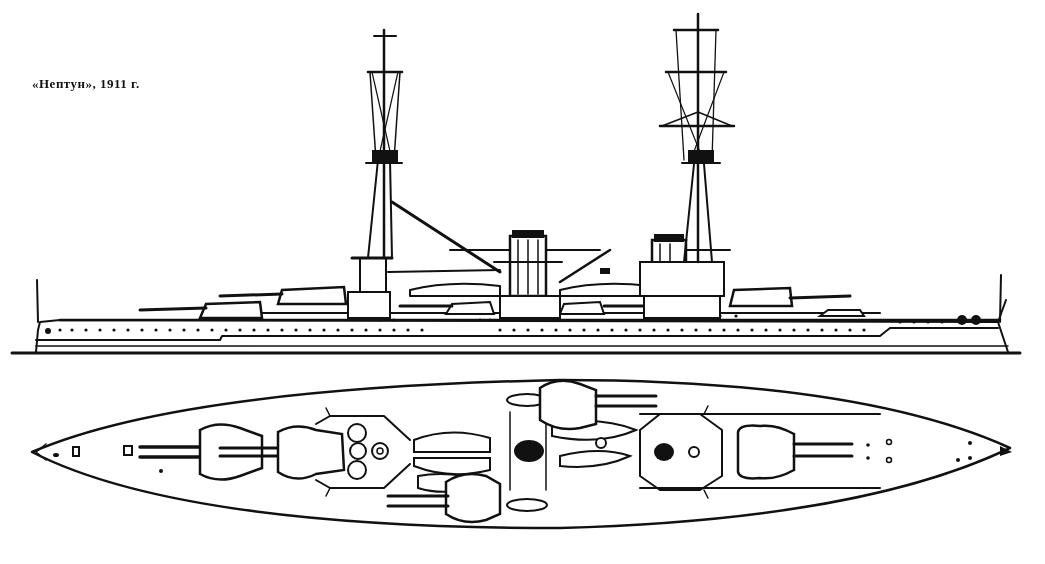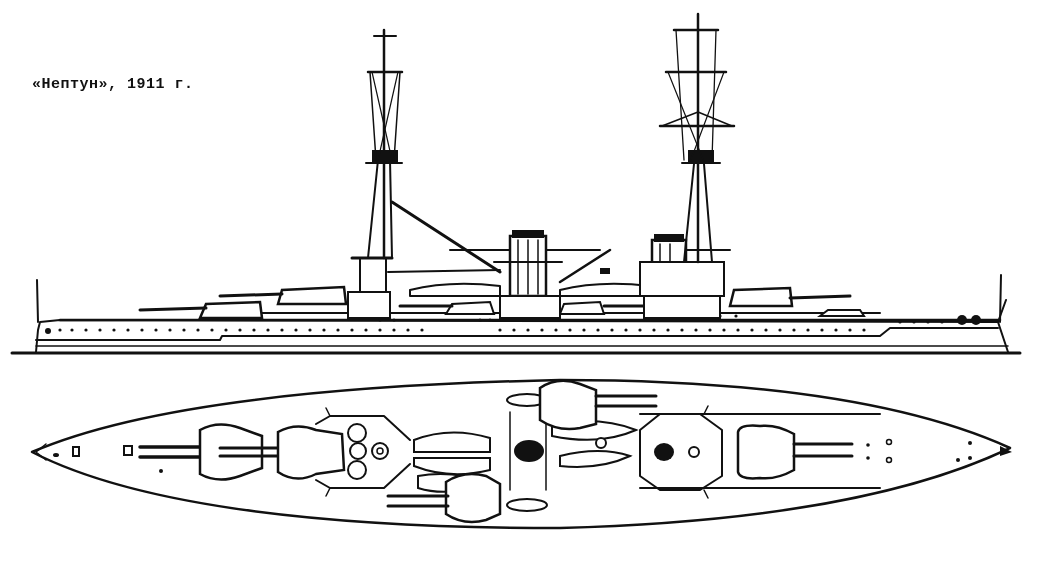--- a/index.html
+++ b/index.html
@@ -1,20 +1,20 @@
 <!DOCTYPE html>
 <html><head>
   <meta charset="utf-8">
   <style>
     html, body { margin: 0; padding: 0; background: #ffffff; }
     body { width: 1045px; height: 564px; position: relative; overflow: hidden; font-family: "Liberation Sans", sans-serif; }
     .caption {
       position: absolute; left: 32px; top: 76px;
-      font-family: Liberation Mono, monospace;
-      font-weight: bold; font-size: 15px; color: #111111; letter-spacing: 0.5px;
+      font-family: Liberation Serif, serif;
+      font-weight: bold; font-size: 13px; color: #111111; letter-spacing: 0.5px;
     }
     svg { position: absolute; left: 0; top: 0; }
     .ln { stroke: #111; fill: none; stroke-linecap: round; stroke-linejoin: round; }
     .f { fill: #111; }
     .w { fill: #fff; stroke: #111; }
   </style>
 </head>
 <body>
 
 <div class="caption">«Нептун», 1911 г.</div>

